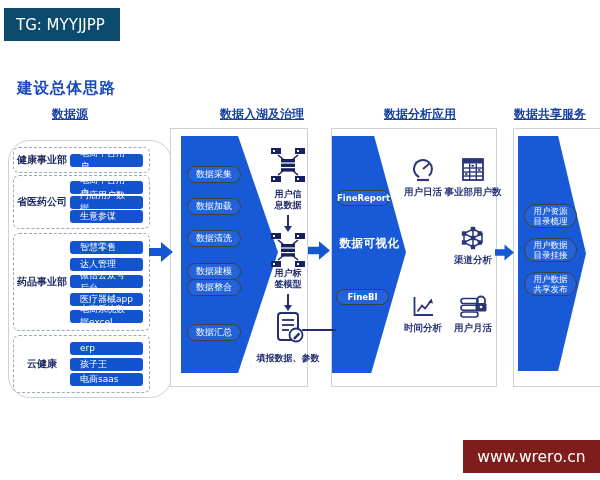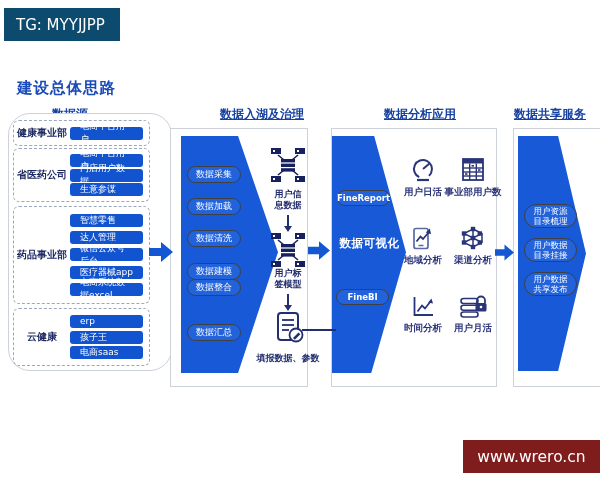--- a/index.html
+++ b/index.html
@@ -19,21 +19,21 @@
     left:463px; top:440px; width:137px; height:33px; background:#7f1d1d;
     color:#fff; font-size:15.5px; display:flex; align-items:center; justify-content:center;
   }
 
   
   .page-title { left:17px; top:78px; font-size:15.5px; font-weight:bold; color:#1a4ab8; letter-spacing:1px; }
   .col-header { top:106px; width:140px; text-align:center; font-size:12px; font-weight:bold; color:#16419f;text-decoration:underline; }
 
   
   .panel { background:#fff; border:1px solid #ccd1da; box-sizing:border-box; }
-  .panel1 { left:8px;   top:113px; width:164px; height:258px;border-radius:22px; }
+  .panel1 { left:8px;   top:140px; width:164px; height:258px;border-radius:22px; }
   .panel2 { left:170px; top:128px; width:138px; height:259px; }
   .panel3 { left:331px; top:128px; width:166px; height:259px; }
   .panel4 { left:513px; top:128px; width:98px;  height:259px; }
 
   
   .group { left:4px; width:137px; border:1px dashed #9aa7bd; border-radius:6px;
            display:flex; align-items:stretch; box-sizing:border-box; }
   .group-label { flex:0 0 56px; display:flex; align-items:center; justify-content:center;
                  font-size:10px; font-weight:bold; color:#1e2a61; }
   .group-items { flex:1; display:flex; flex-direction:column; justify-content:space-evenly;
@@ -242,29 +242,20 @@
       </g>
       <g fill="#2a3579">
         <rect x="11.5" y="8" width="2.5" height="1.6"></rect>
           <rect x="18" y="12.2" width="2.5" height="1.6"></rect>
           <rect x="5" y="16.2" width="2.5" height="1.6"></rect>
       </g>
     </svg>
     <div class="app-label">事业部用户数</div>
   </div>
 
-  <div class="abs app-cell" style="left:59px; top:96px;">
-    <svg width="26" height="26" viewBox="0 0 26 26">
-      <rect x="4" y="3.5" width="14" height="20" rx="2" fill="none" stroke="#5a69a8" stroke-width="1.7"></rect>
-      <path d="M8.5,20.5 H13.5" stroke="#5a69a8" stroke-width="1.5"></path>
-      <path d="M6.5,16.5 L10.5,11.5 L13,14 L19,7" fill="none" stroke="#2a3579" stroke-width="1.8"></path>
-      <path d="M19.5,3.5 L21.5,9 L16,8 Z" fill="#2a3579" transform="rotate(8 19 6)"></path>
-    </svg>
-    <div class="app-label">地域分析</div>
-  </div>
   <div class="abs app-cell" style="left:109px; top:96px;">
     <svg width="26" height="26" viewBox="0 0 26 26">
       <g stroke="#2a3579" stroke-width="1.5" fill="none">
         <path d="M13,4 L22,8.5 L22,17.5 L13,22 L4,17.5 L4,8.5 Z"></path>
         <path d="M13,4 L13,22"></path>
           <path d="M4,8.5 L13,13 L22,8.5"></path>
           <path d="M4,17.5 L13,13 L22,17.5"></path>
       </g>
       <g fill="#2a3579">
         <rect x="10.8" y="1.8" width="4.4" height="4.4"></rect>

